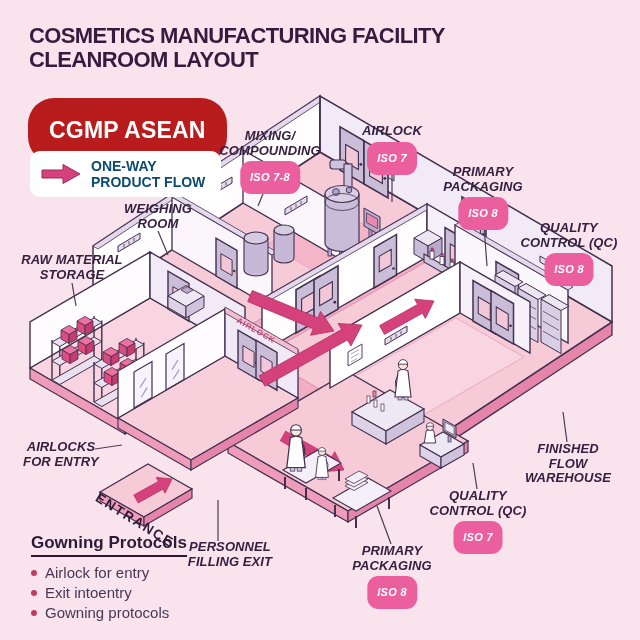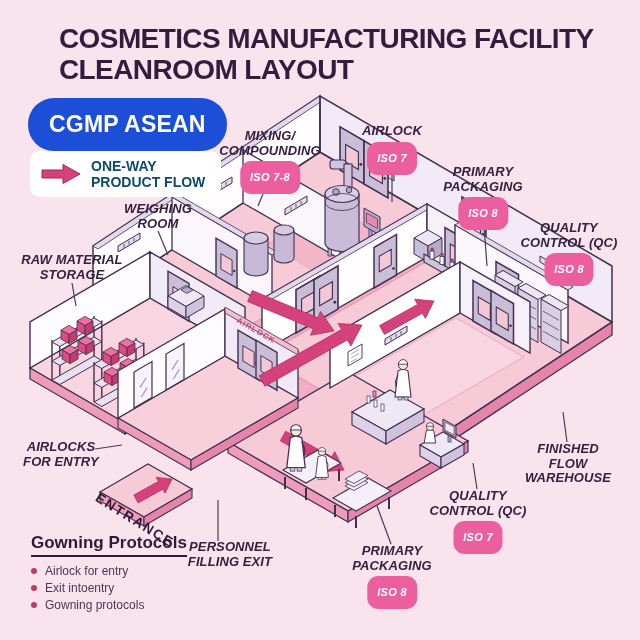--- a/index.html
+++ b/index.html
@@ -1,36 +1,36 @@
 <!DOCTYPE html>
 <html><head>
 <meta charset="utf-8">
 <style>
   html,body{margin:0;padding:0;}
   #stage{position:relative;width:640px;height:640px;background:#f9e4ee;overflow:hidden;
          font-family:"Liberation Sans",sans-serif;}
-  .title{position:absolute;left:29px;top:24px;font-weight:800;font-size:28px;line-height:1.1;
-         color:#351b3d;letter-spacing:-0.6px;margin-left:30px;}
-  .badge{position:absolute;left:28px;top:98px;background:#1d4ed8;color:#fff;font-weight:bold;
-         font-size:23px;line-height:1;padding:15px 21px;border-radius:26px;letter-spacing:0.2px;}
+  .title{position:absolute;left:29px;top:24px;font-weight:800;font-size:22px;line-height:1.1;
+         color:#351b3d;letter-spacing:-0.6px;}
+  .badge{position:absolute;left:28px;top:98px;background:#b91c1c;color:#fff;font-weight:bold;
+         font-size:23px;line-height:1;padding:21px 21px;border-radius:26px;letter-spacing:0.2px;}
   .legend{position:absolute;left:30px;top:151px;background:#fff;border-radius:10px;
           padding:7px 16px 7px 11px;display:flex;align-items:center;gap:10px;}
   .legend-text{font-weight:bold;font-size:14px;line-height:1.15;color:#0c4a6e;}
   .scene{position:absolute;left:0;top:0;}
   .lbl{position:absolute;transform:translateX(-50%);text-align:center;font-weight:bold;
        font-size:13px;line-height:1.13;color:#36203f;letter-spacing:0.1px;white-space:nowrap;font-style:italic;}
   .pill{display:inline-block;background:#ec5f9f;color:#fff;font-weight:bold;font-size:11px;
         line-height:1;padding:11px 10px;border-radius:11px;margin-top:3px;letter-spacing:0.3px;}
   .entrance{position:absolute;left:97px;top:489px;transform:rotate(32deg);transform-origin:0 50%;
             font-weight:bold;font-size:13.5px;color:#2d1a36;letter-spacing:1.8px;white-space:nowrap;}
   .protocols{position:absolute;left:31px;top:533px;}
   .protocols .hd{display:inline-block;font-weight:bold;font-size:17px;color:#2d1a36;
                  border-bottom:2.5px solid #2d1a36;padding-bottom:2px;margin-bottom:7px;}
   .protocols ul{list-style:none;margin:0;padding:0;}
-  .protocols li{display:flex;align-items:center;gap:8px;font-size:12px;color:#473753;
+  .protocols li{display:flex;align-items:center;gap:8px;font-size:15px;color:#473753;
                 margin-bottom:3px;}
   .dot{width:6px;height:6px;border-radius:50%;background:#c13a64;flex:0 0 auto;}
 </style>
 </head>
 <body>
 
 <div id="stage">
 
   <svg class="scene" width="640" height="640" viewBox="0 0 640 640">
     <defs>

